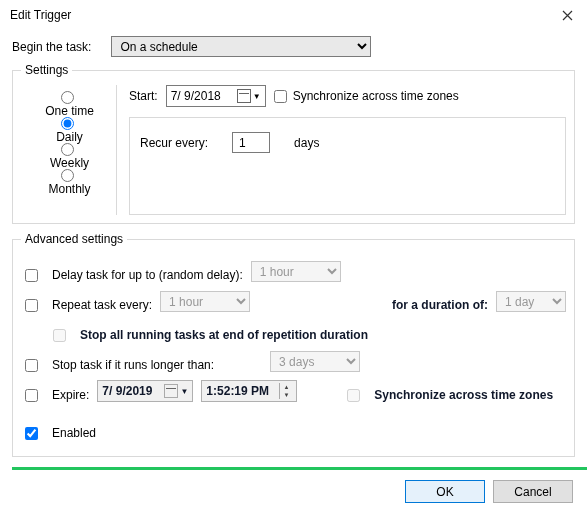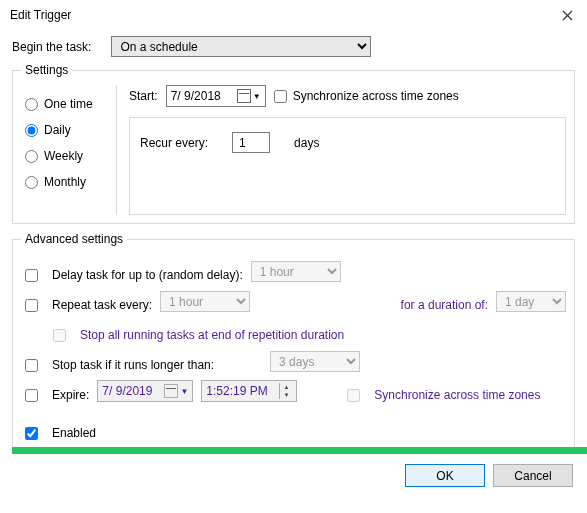--- a/index.html
+++ b/index.html
@@ -48,20 +48,21 @@
 
   .settings-body { display: flex; }
   .sched-col {
     width: 96px;
     border-right: 1px solid #d9d9d9;
     padding: 6px 0 0 2px;
   }
   .radio-row {
     display: flex; align-items: center;
     height: 26px;
+    flex-direction: column;
   }
   .radio-row input[type=radio] { margin: 0 6px 0 2px; }
   .start-col { flex: 1; padding-left: 12px; }
 
   .start-line { display: flex; align-items: center; gap: 8px; margin-bottom: 10px; }
   .dt-box {
     border: 1px solid #7a7a7a;
     background: #fff;
     height: 22px;
     display: flex; align-items: center;
@@ -92,34 +93,34 @@
   }
 
   
   .adv-row {
     display: flex; align-items: flex-end;
     min-height: 28px;
     gap: 8px;
     margin-bottom: 2px;
   }
   .adv-row input[type=checkbox] { margin: 0 6px 0 4px; }
-  .dim { color: #4c1d95; }
+  .dim { color: #0f172a; font-weight: bold; }
   select.dim, .dt-box.dim-box {
     background: #f1f1f1; color: #6d6d6d;
     border: 1px solid #b0b0b0;
   }
   .sub-indent { margin-left: 28px; }
   .w-90 { width: 90px; }
   .w-70 { width: 70px; }
 
   .footer {
     display: flex; justify-content: flex-end;
     gap: 8px;
-    padding: 10px 14px 26px 0;
-    border-top: 7px solid #22c55e;
+    padding: 10px 14px 10px 0;
+    border-top: 3px solid #22c55e;
     position: absolute; bottom: 0; left: 12px; right: 0;
     background:#fff;
   }
   button.btn {
     height: 23px; width: 80px;
     font: inherit;
     background: #e1e1e1;
     border: 1px solid #adadad;
   }
   button.btn.primary {

